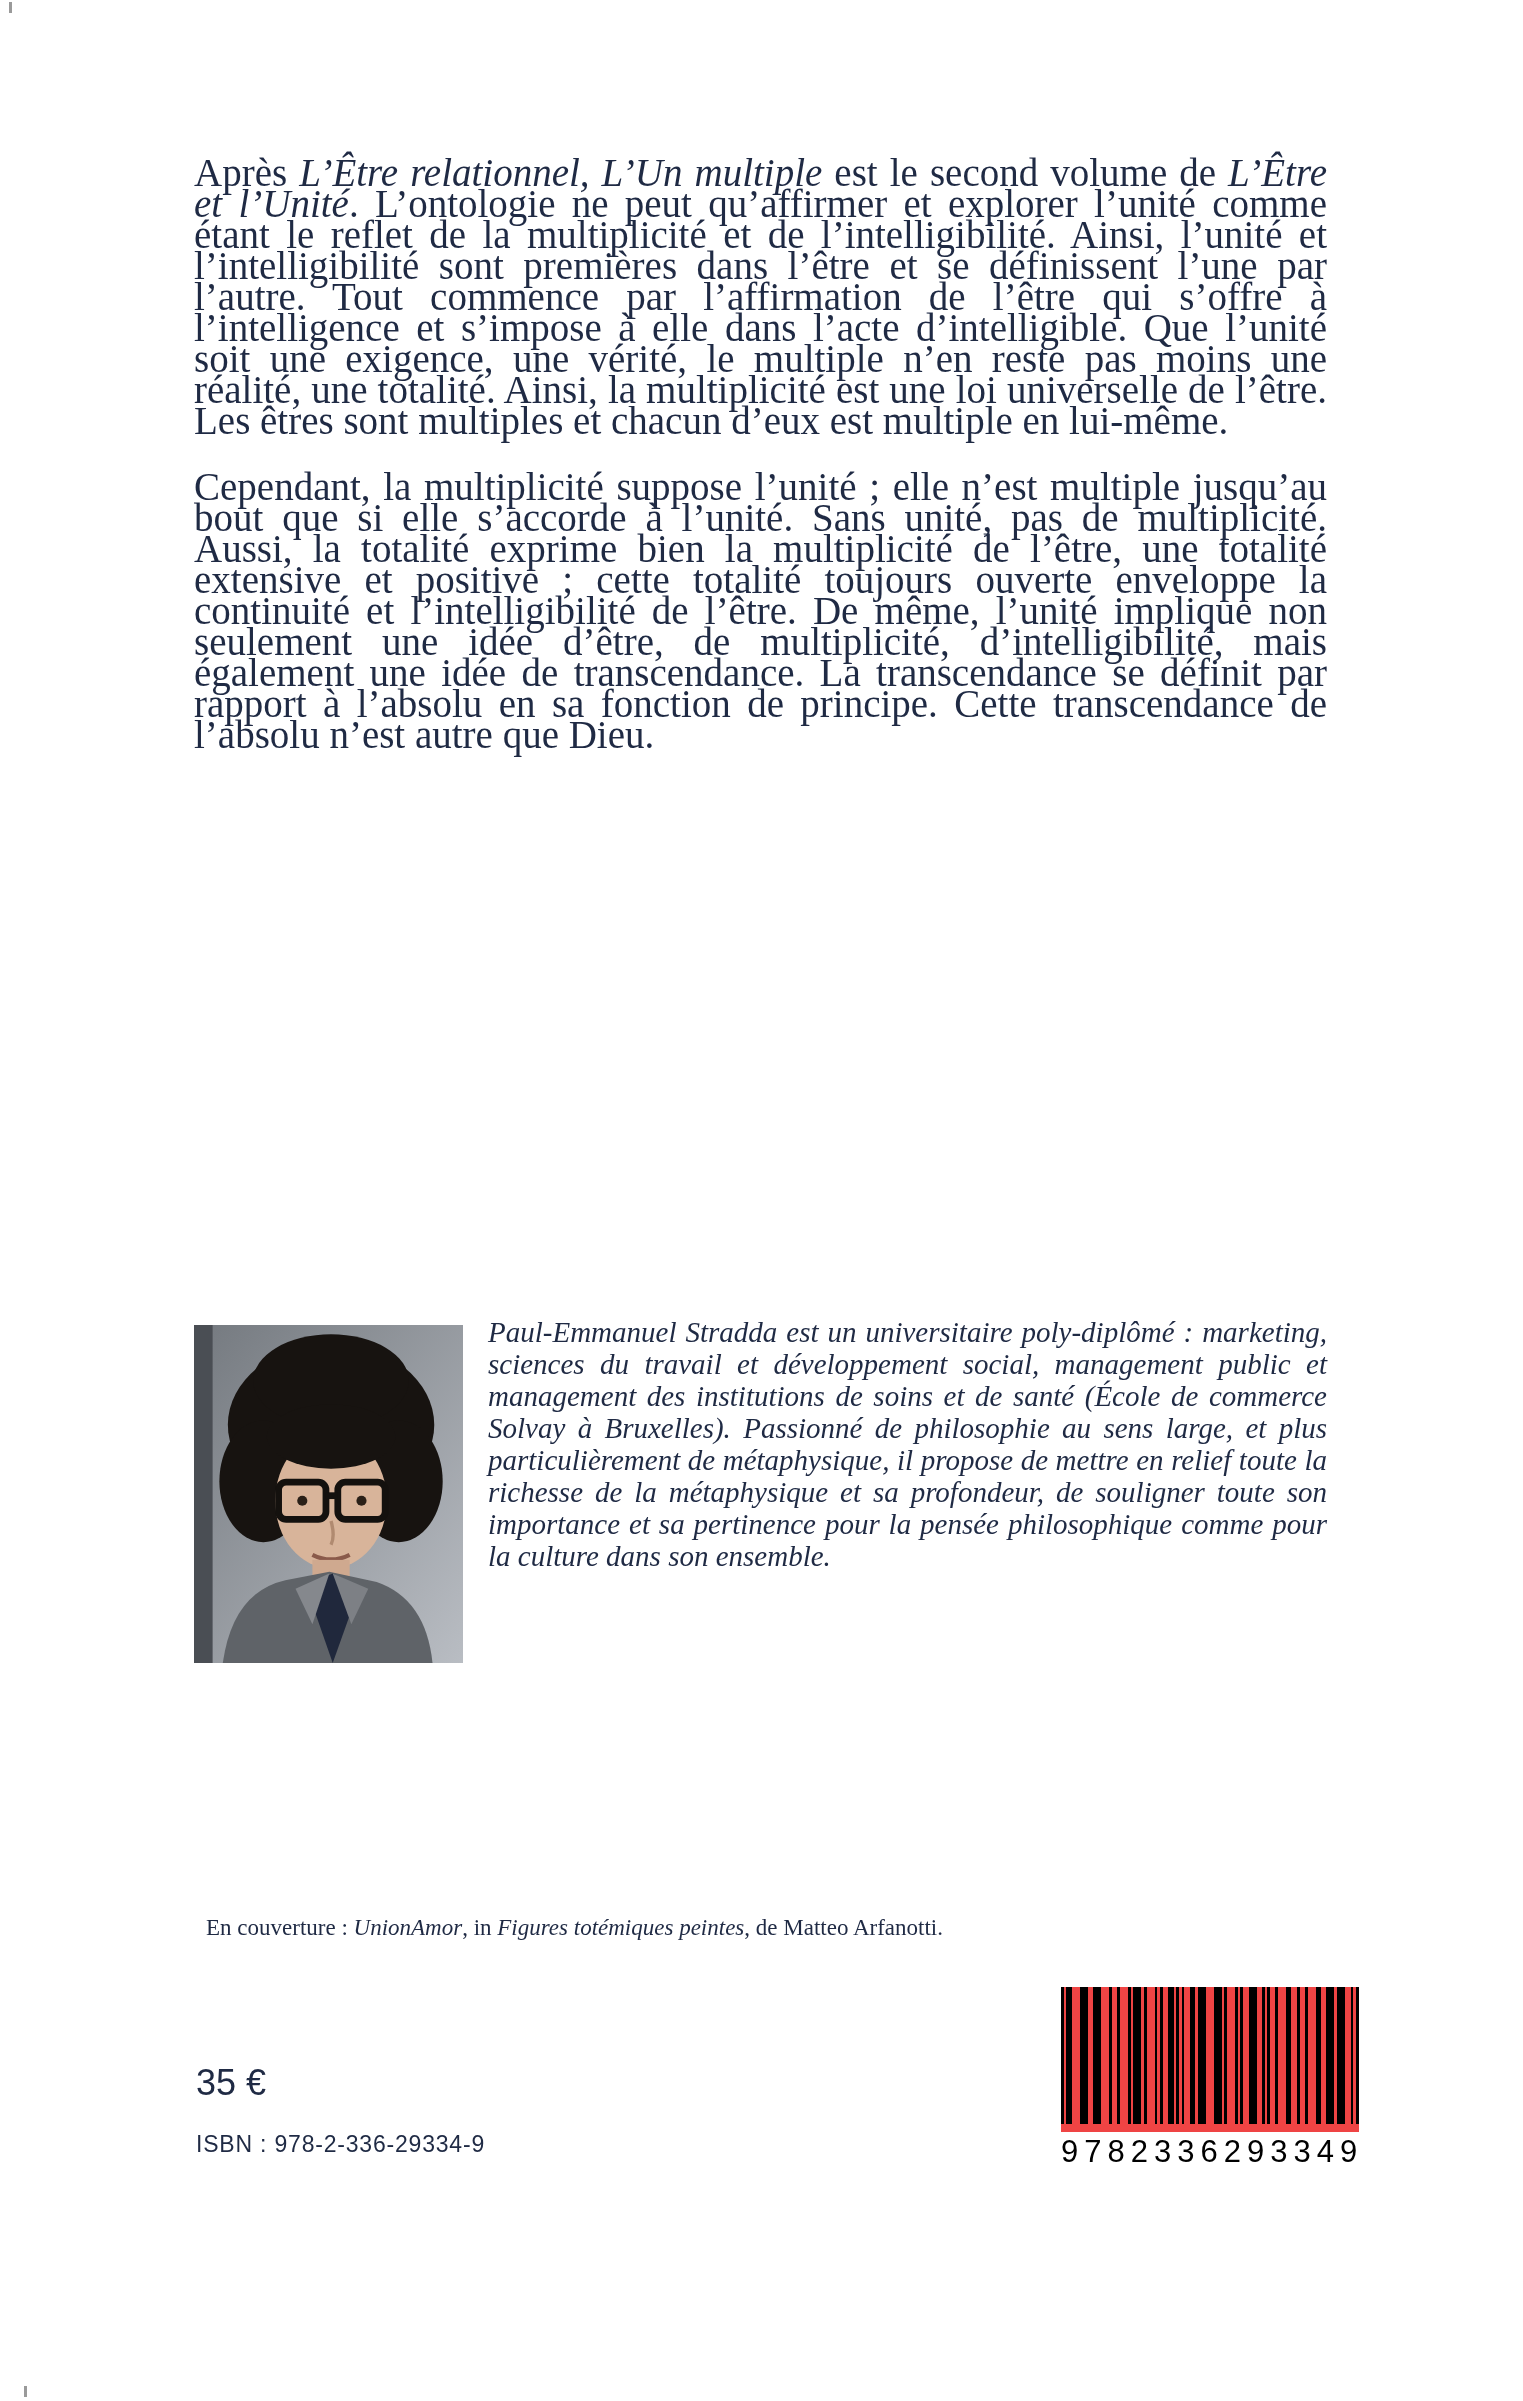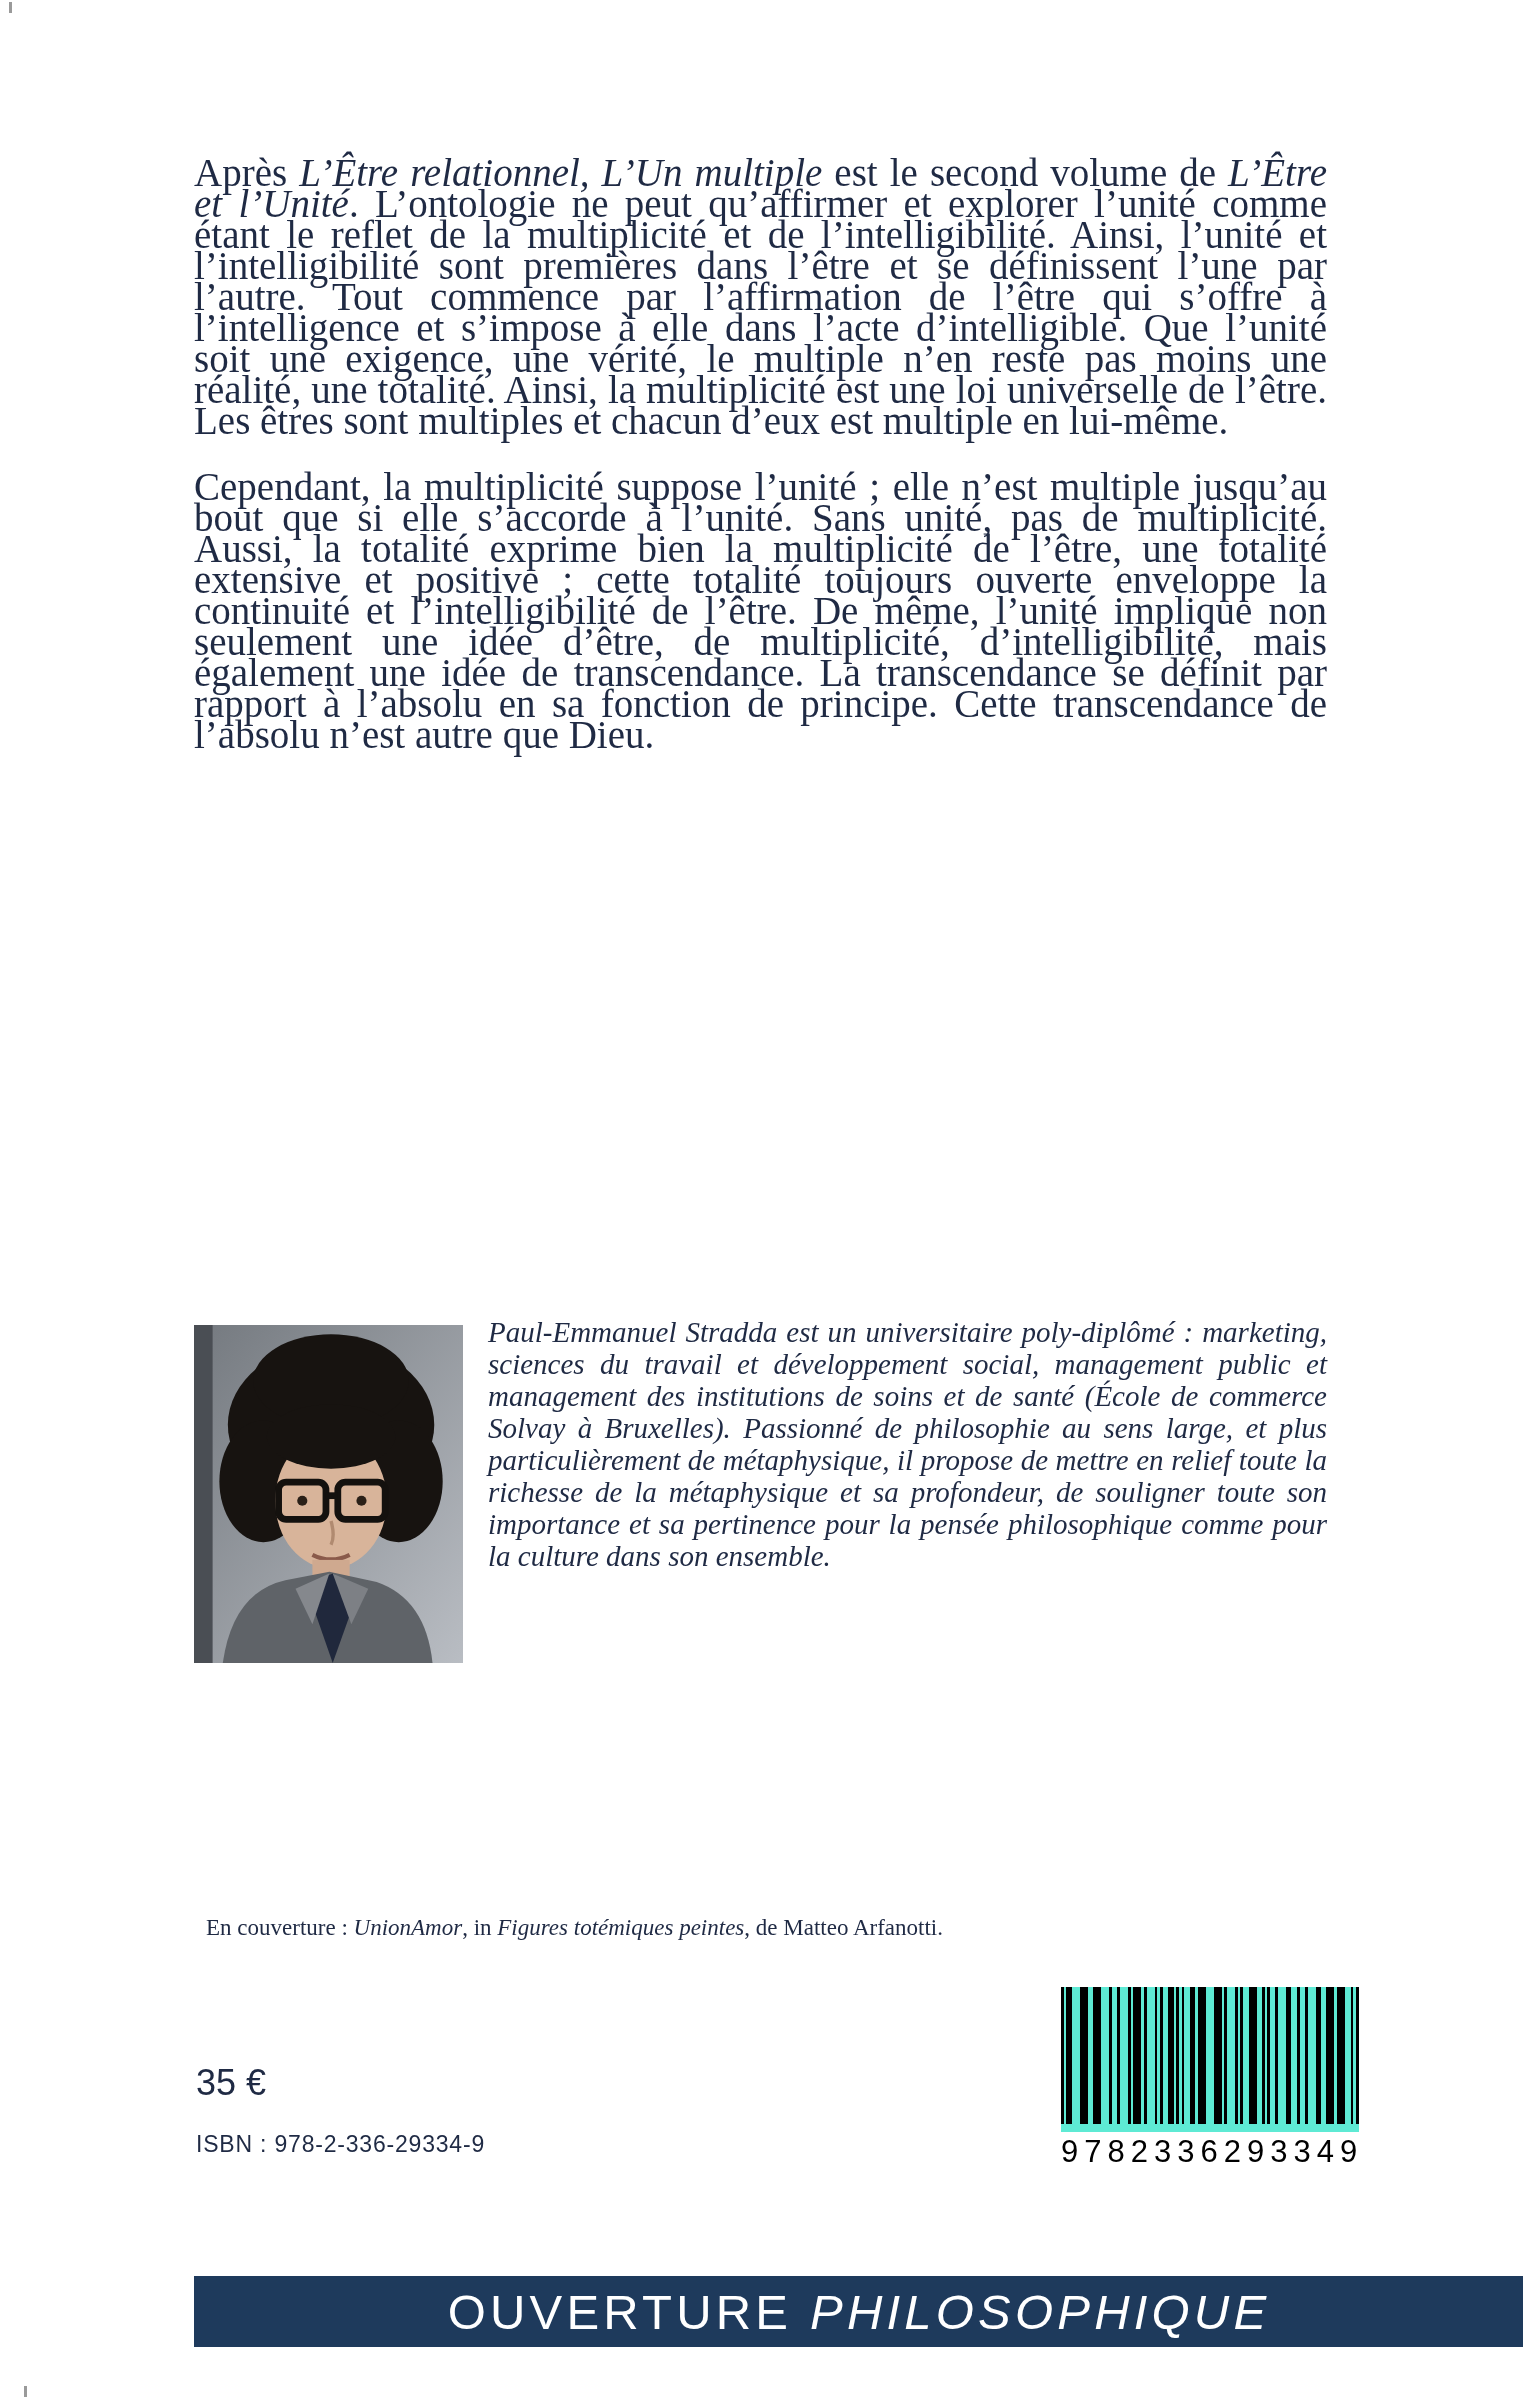--- a/index.html
+++ b/index.html
@@ -52,21 +52,21 @@
     position:absolute; left:196px; top:2062px;
     font-family:"Liberation Sans", sans-serif; font-size:36px;
   }
   .isbn {
     position:absolute; left:196px; top:2131px;
     font-family:"Liberation Sans", sans-serif; font-size:23px; letter-spacing:0.8px;
   }
 
   .barcode {
     position:absolute; left:1061px; top:1987px; width:298px; height:184px;
-    display:flex; flex-direction:column; background:#5eead4;gap:8px;
+    display:flex; flex-direction:column; background:#ef4444;gap:8px;
   }
   .bars { flex:1; overflow:hidden; white-space:nowrap; font-size:0; }
   .bars span { display:inline-block; height:100%; background:#000000; }
   .barcode-number {
     height:39px; line-height:39px; background:#ffffff;
     font-family:"Liberation Sans", sans-serif; font-size:31px;
     letter-spacing:6px; text-align:center; color:#000000;
     white-space:nowrap;
   }
 
@@ -134,16 +134,15 @@
   <p class="credit"><span>En couverture : </span><span class="it">UnionAmor</span><span>, in </span><span class="it">Figures totémiques peintes</span><span>, de Matteo Arfanotti.</span></p>
 
   <div class="price">35 €</div>
   <div class="isbn">ISBN : 978-2-336-29334-9</div>
 
   <div class="barcode">
     <div class="bars"><span style="width: 2.7px; margin-right: 2.7px;"></span><span style="width: 5.4px; margin-right: 8px;"></span><span style="width: 8px; margin-right: 5.4px;"></span><span style="width: 8px; margin-right: 8px;"></span><span style="width: 2.7px; margin-right: 5.4px;"></span><span style="width: 2.7px; margin-right: 8px;"></span><span style="width: 2.7px; margin-right: 2.7px;"></span><span style="width: 8px; margin-right: 2.7px;"></span><span style="width: 2.7px; margin-right: 8px;"></span><span style="width: 2.7px; margin-right: 2.7px;"></span><span style="width: 2.7px; margin-right: 5.4px;"></span><span style="width: 5.4px; margin-right: 2.7px;"></span><span style="width: 2.7px; margin-right: 2.7px;"></span><span style="width: 2.7px; margin-right: 5.4px;"></span><span style="width: 5.4px; margin-right: 2.7px;"></span><span style="width: 8px; margin-right: 8px;"></span><span style="width: 8px; margin-right: 2.7px;"></span><span style="width: 2.7px; margin-right: 8px;"></span><span style="width: 2.7px; margin-right: 2.7px;"></span><span style="width: 2.7px; margin-right: 5.4px;"></span><span style="width: 8px; margin-right: 5.4px;"></span><span style="width: 2.7px; margin-right: 2.7px;"></span><span style="width: 2.7px; margin-right: 5.4px;"></span><span style="width: 2.7px; margin-right: 8px;"></span><span style="width: 5.4px; margin-right: 5.4px;"></span><span style="width: 2.7px; margin-right: 5.4px;"></span><span style="width: 2.7px; margin-right: 8px;"></span><span style="width: 5.4px; margin-right: 5.4px;"></span><span style="width: 8px; margin-right: 2.7px;"></span><span style="width: 8px; margin-right: 5.4px;"></span><span style="width: 2.7px; margin-right: 2.7px;"></span><span style="width: 2.7px; margin-right: 5.4px;"></span></div>
     <div class="barcode-number">9782336293349</div>
   </div>
 
-  <div class="banner"><span>OUVERTURE </span><span class="it">PHILOSOPHIQUE</span></div>
 
 </div>
 
 
 </body></html>

